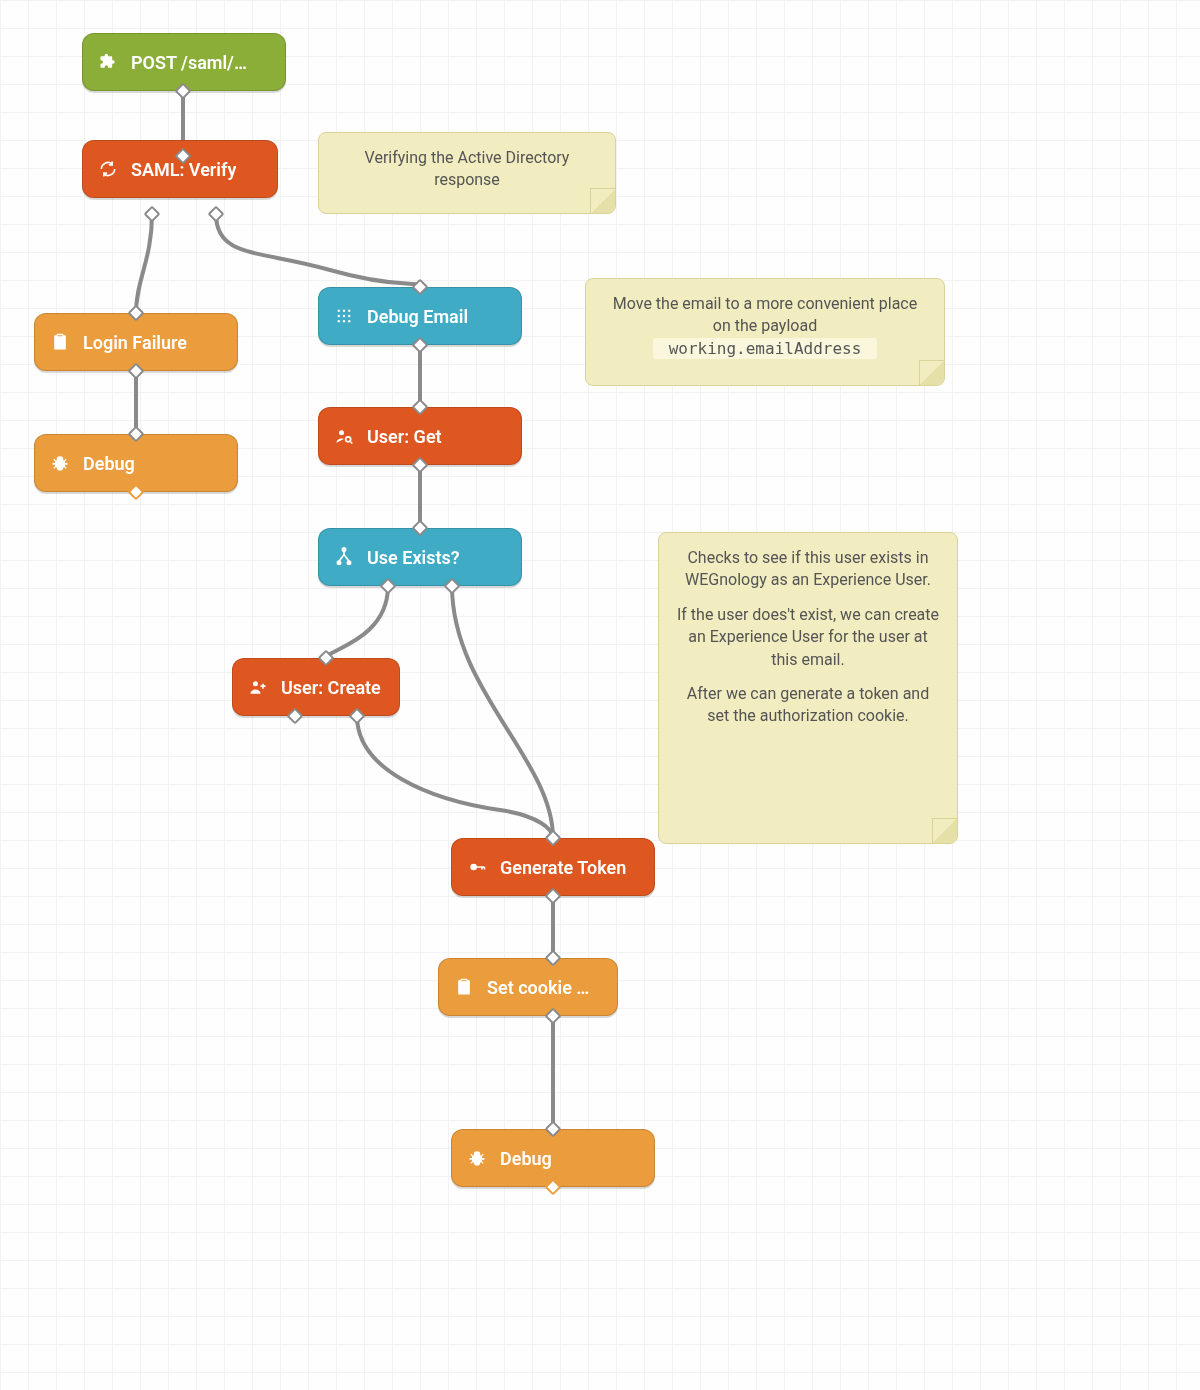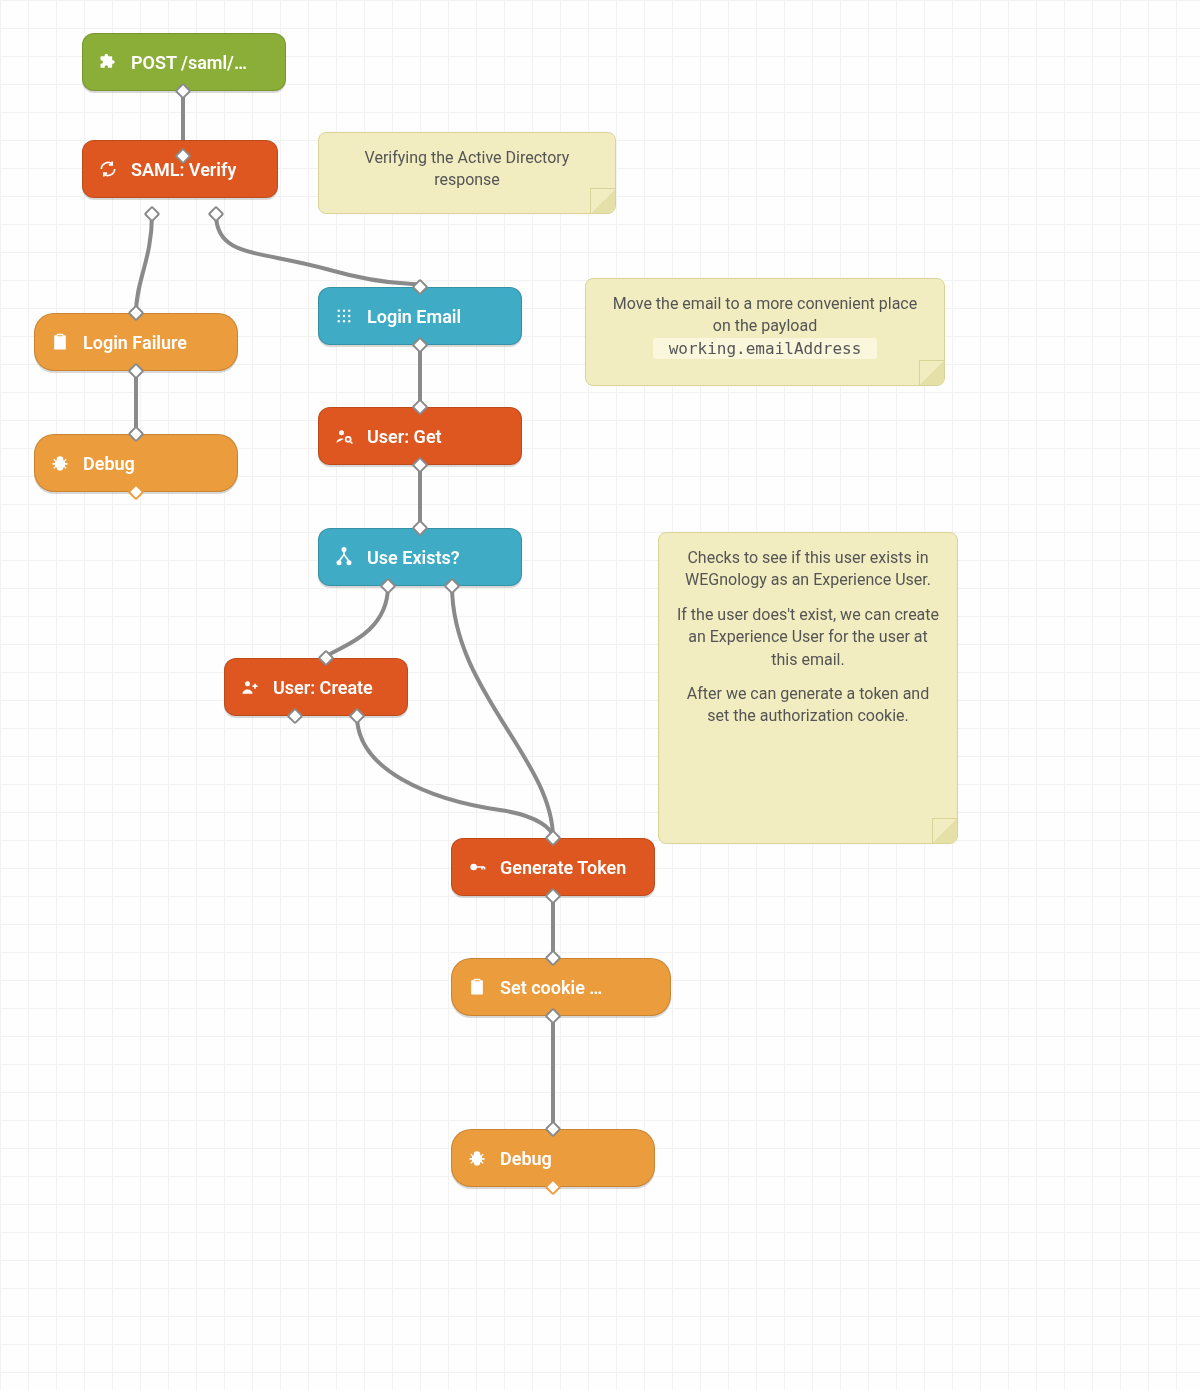--- a/index.html
+++ b/index.html
@@ -24,21 +24,21 @@
     padding:0 16px 0 14px;
     font-size:18px;font-weight:600;
     box-shadow:0 2px 0 rgba(0,0,0,0.15);
     border:1px solid rgba(0,0,0,0.15);
     cursor:grab;
   }
   .node .icon{width:22px;height:22px;flex:0 0 22px;margin-right:12px;display:flex;align-items:center;justify-content:center;}
   .node .label{white-space:nowrap;overflow:hidden;text-overflow:ellipsis;}
   .green{background:#8bae38;}
   .orange{background:#df5720;}
-  .amber{background:#eb9c3c;border-radius:20px;}
+  .amber{background:#eb9c3c;}
   .cyan{background:#3fabc4;}
   .port{
     position:absolute;width:12px;height:12px;transform:translate(-50%,-50%) rotate(45deg);
     background:#fff;border:2px solid #8a8a8a;border-radius:2px;box-sizing:border-box;
     pointer-events:auto;cursor:crosshair;
   }
   .note{
     position:absolute;box-sizing:border-box;
     background:#f2edc1;border:1px solid #d9d39a;border-radius:8px;
     padding:14px 16px;font-size:16px;line-height:1.4;color:#545454;
@@ -138,21 +138,21 @@
           <circle cx="12" cy="5" r="1.6"></circle>
           <circle cx="19" cy="5" r="1.6"></circle>
           <circle cx="5" cy="12" r="1.6"></circle>
           <circle cx="12" cy="12" r="1.6"></circle>
           <circle cx="19" cy="12" r="1.6"></circle>
           <circle cx="5" cy="19" r="1.6"></circle>
           <circle cx="12" cy="19" r="1.6"></circle>
           <circle cx="19" cy="19" r="1.6"></circle>
         </svg>
     </span>
-    <span class="label">Login Email</span>
+    <span class="label">Debug Email</span>
   </div>
   <span class="port" style="left:420px;top:287px"></span>
   <span class="port" style="left:420px;top:345px"></span>
 
   <div class="node orange" style="left:318px;top:407px;width:204px;height:58px">
     <span class="icon">
       <svg viewBox="0 0 24 24" width="20" height="20" fill="#fff">
           <circle cx="9" cy="8" r="3"></circle>
           <path d="M3 20c0-3 3-5 6-5 1 0 2 .2 2.8.6"></path>
           <circle cx="17" cy="16" r="3" fill="none" stroke="#fff" stroke-width="2"></circle>
@@ -172,21 +172,21 @@
           <circle cx="18" cy="19" r="2" fill="#fff"></circle>
           <circle cx="12" cy="3" r="2" fill="#fff"></circle>
         </svg>
     </span>
     <span class="label">Use Exists?</span>
   </div>
   <span class="port" style="left:420px;top:528px"></span>
   <span class="port" style="left:388px;top:586px"></span>
   <span class="port" style="left:452px;top:586px"></span>
 
-  <div class="node orange" style="left:224px;top:658px;width:184px;height:58px">
+  <div class="node orange" style="left:232px;top:658px;width:168px;height:58px">
     <span class="icon">
       <svg viewBox="0 0 24 24" width="20" height="20" fill="#fff">
           <circle cx="9" cy="8" r="3"></circle>
           <path d="M3 20c0-3 3-5 6-5s6 2 6 5"></path>
           <path d="M18 8v6M15 11h6" stroke="#fff" stroke-width="2"></path>
         </svg>
     </span>
     <span class="label">User: Create</span>
   </div>
   <span class="port" style="left:326px;top:658px"></span>
@@ -198,21 +198,21 @@
       <svg viewBox="0 0 24 24" width="20" height="20" fill="#fff">
           <circle cx="8" cy="12" r="4"></circle>
           <path d="M12 12h9M18 12v3M21 12v3" stroke="#fff" stroke-width="2"></path>
         </svg>
     </span>
     <span class="label">Generate Token</span>
   </div>
   <span class="port" style="left:553px;top:838px"></span>
   <span class="port" style="left:553px;top:896px"></span>
 
-  <div class="node amber" style="left:451px;top:958px;width:220px;height:58px">
+  <div class="node amber" style="left:438px;top:958px;width:180px;height:58px">
     <span class="icon">
       <svg viewBox="0 0 24 24" width="20" height="20" fill="#fff">
           <path d="M9 2h6a1 1 0 0 1 1 1v1h2a1 1 0 0 1 1 1v15a1 1 0 0 1-1 1H6a1 1 0 0 1-1-1V5a1 1 0 0 1 1-1h2V3a1 1 0 0 1 1-1zm0 2v1h6V4H9z"></path>
         </svg>
     </span>
     <span class="label">Set cookie …</span>
   </div>
   <span class="port" style="left:553px;top:958px"></span>
   <span class="port" style="left:553px;top:1016px"></span>
 

